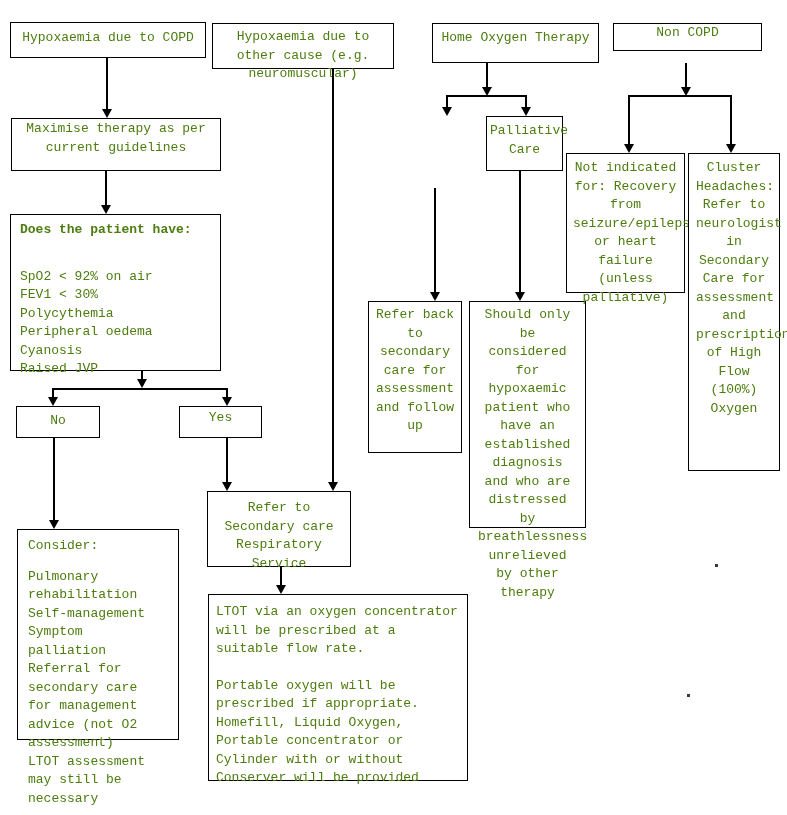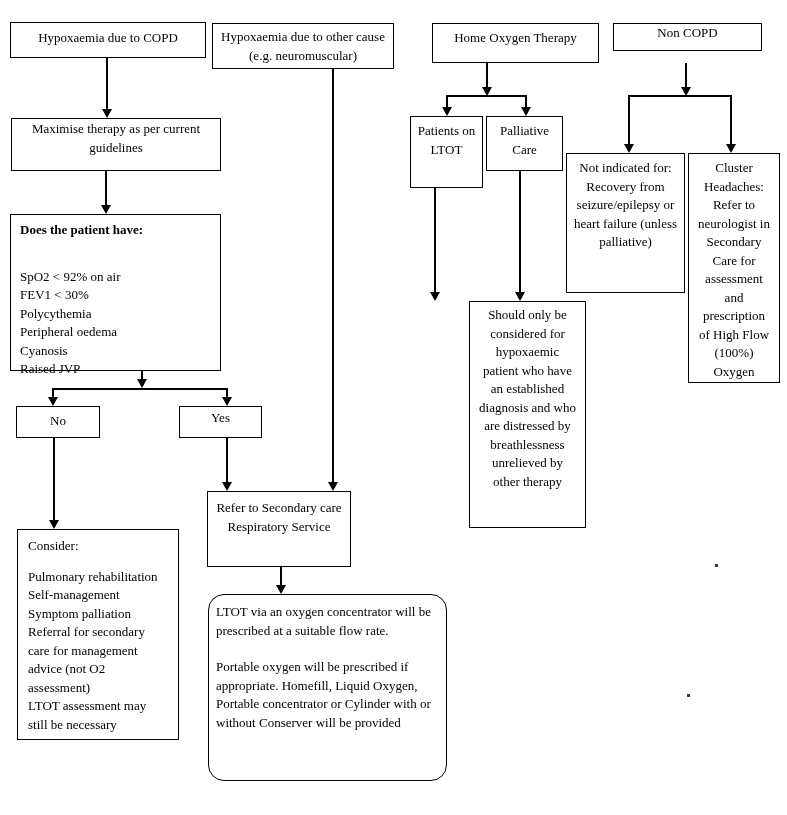--- a/index.html
+++ b/index.html
@@ -1,23 +1,23 @@
 <!DOCTYPE html>
 <html><head>
 <meta charset="utf-8">
 <style>
   html,body{margin:0;padding:0;background:#fff;}
   #canvas{
     position:relative;
     width:787px;height:815px;
     background:#fff;
-    font-family:Liberation Serif, serif;
+    font-family:Liberation Mono, monospace;
     font-size:13px;
     line-height:18.5px;
-    color:#000000;
+    color:#4d7c0f;
     overflow:hidden;
   }
   .node{
     position:absolute;
     box-sizing:border-box;
     border:1.5px solid #000;
     background:#fff;
   }
   .center{text-align:center;}
   .left{text-align:left;}
@@ -72,35 +72,35 @@
       <div>Pulmonary rehabilitation</div>
       <div>Self-management</div>
       <div>Symptom palliation</div>
       <div>Referral for secondary care for management advice (not O2 assessment)</div>
       <div>LTOT assessment may still be necessary</div>
     </div>
   </div>
 
   <div class="node center" style="left:207px;top:491px;width:144px;height:76px;padding:7px 7px 0;">Refer to Secondary care Respiratory Service</div>
 
-  <div class="node left" style="left:208px;top:594px;width:239px;height:187px;padding:8px 7px;border-radius:16px;">
+  <div class="node left" style="left:208px;top:594px;width:260px;height:187px;padding:8px 7px;">
     <div>LTOT via an oxygen concentrator will be prescribed at a suitable flow rate.</div>
     <div class="gap18">Portable oxygen will be prescribed if appropriate. Homefill, Liquid Oxygen, Portable concentrator or Cylinder with or without Conserver will be provided</div>
   </div>
 
-  <div class="node center" style="left:410px;top:116px;width:73px;height:72px;padding:5px 3px 0;">Patients on LTOT</div>
 
   <div class="node center" style="left:486px;top:116px;width:77px;height:55px;padding:5px 3px 0;">Palliative Care</div>
 
+  <div class="node center" style="left:368px;top:301px;width:94px;height:152px;padding:4px 7px 0;">Refer back to secondary care for assessment and follow up</div>
 
   <div class="node center" style="left:469px;top:301px;width:117px;height:227px;padding:4px 8px 0;">Should only be considered for hypoxaemic patient who have an established diagnosis and who are distressed by breathlessness unrelieved by other therapy</div>
 
   <div class="node center" style="left:566px;top:153px;width:119px;height:140px;padding:5px 6px 0;">Not indicated for: Recovery from seizure/epilepsy or heart failure (unless palliative)</div>
 
-  <div class="node center" style="left:688px;top:153px;width:92px;height:230px;padding:5px 7px 0;">Cluster Headaches: Refer to neurologist in Secondary Care for assessment and prescription of High Flow (100%) Oxygen</div>
+  <div class="node center" style="left:688px;top:153px;width:92px;height:318px;padding:5px 7px 0;">Cluster Headaches: Refer to neurologist in Secondary Care for assessment and prescription of High Flow (100%) Oxygen</div>
 
   <div class="vline" style="left:106px;top:58px;height:51px;"></div>
   <div class="ah" style="left:102px;top:109px;"></div>
 
   <div class="vline" style="left:105px;top:171px;height:34px;"></div>
   <div class="ah" style="left:101px;top:205px;"></div>
 
   <div class="vline" style="left:141px;top:371px;height:9px;"></div>
   <div class="ah" style="left:137px;top:379px;"></div>
   <div class="hline" style="left:52px;top:388px;width:176px;"></div>

